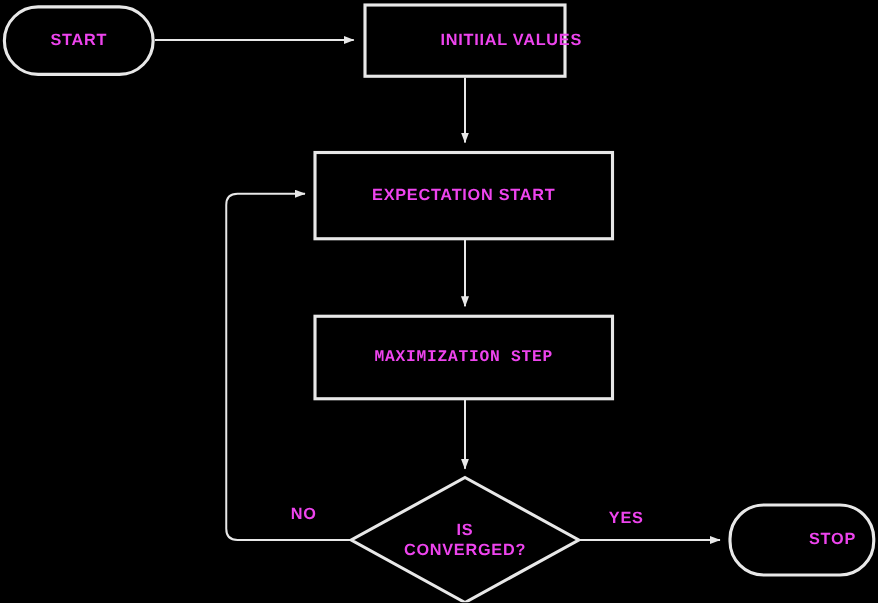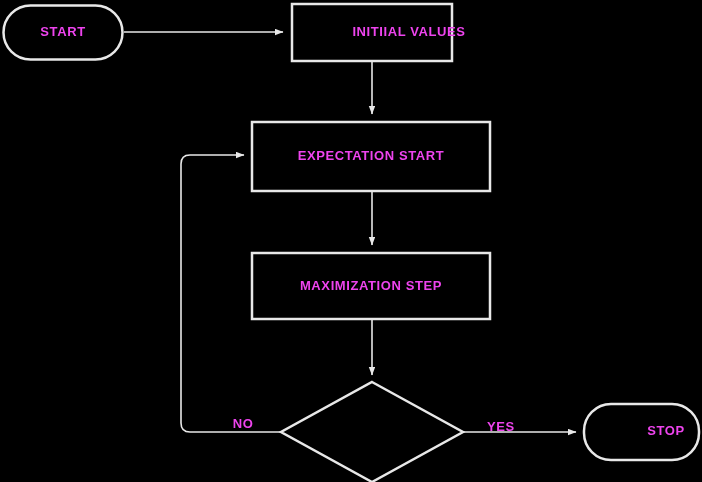--- a/index.html
+++ b/index.html
@@ -41,21 +41,20 @@
   }
   .edge-label {
     position: absolute;
     color: #ee44ee;
     font-family: "Liberation Sans", sans-serif;
     font-size: 13px;
     font-weight: bold;
     letter-spacing: 0.6px;
     text-align: center;
     user-select: none;
-    margin-top: 13px;
   }
   .hit {
     position: absolute;
     background: transparent;
   }
 </style>
 </head>
 <body>
 
 <div id="canvas">
@@ -91,22 +90,24 @@
 
     <line x1="463" y1="432" x2="576" y2="432" stroke="#e8e8e8" stroke-width="1.6" marker-end="url(#arrowhead)"></line>
   </svg>
 
   <div class="node-label" style="left:3px; top:24px; width:120px;">START</div>
 
   <div class="node-label" style="left:291px; top:24px; width:162px;padding-left:37px;">INITIIAL VALUES</div>
 
   <div class="node-label" style="left:251px; top:148px; width:240px;">EXPECTATION START</div>
 
-  <div class="node-label" style="left:251px; top:278px; width:240px;">MAXIMIZATION STEP</div>
+  <div class="node-label" style="left:251px; top:278px; width:240px;font-family:Liberation Mono, monospace;">MAXIMIZATION STEP</div>
 
+  <div class="node-label" style="left:282px; top:416px; width:180px;">IS
+CONVERGED?</div>
 
   <div class="node-label" style="left:583px; top:423px; width:108px;padding-left:29px;">STOP</div>
 
   <div class="edge-label" style="left:218px; top:403px; width:50px;">NO</div>
 
   <div class="edge-label" style="left:476px; top:406px; width:50px;">YES</div>
 
   <div class="hit" style="left:3px; top:5px; width:120px; height:55px;"></div>
   <div class="hit" style="left:291px; top:3px; width:162px; height:59px;"></div>
   <div class="hit" style="left:251px; top:121px; width:240px; height:71px;"></div>

